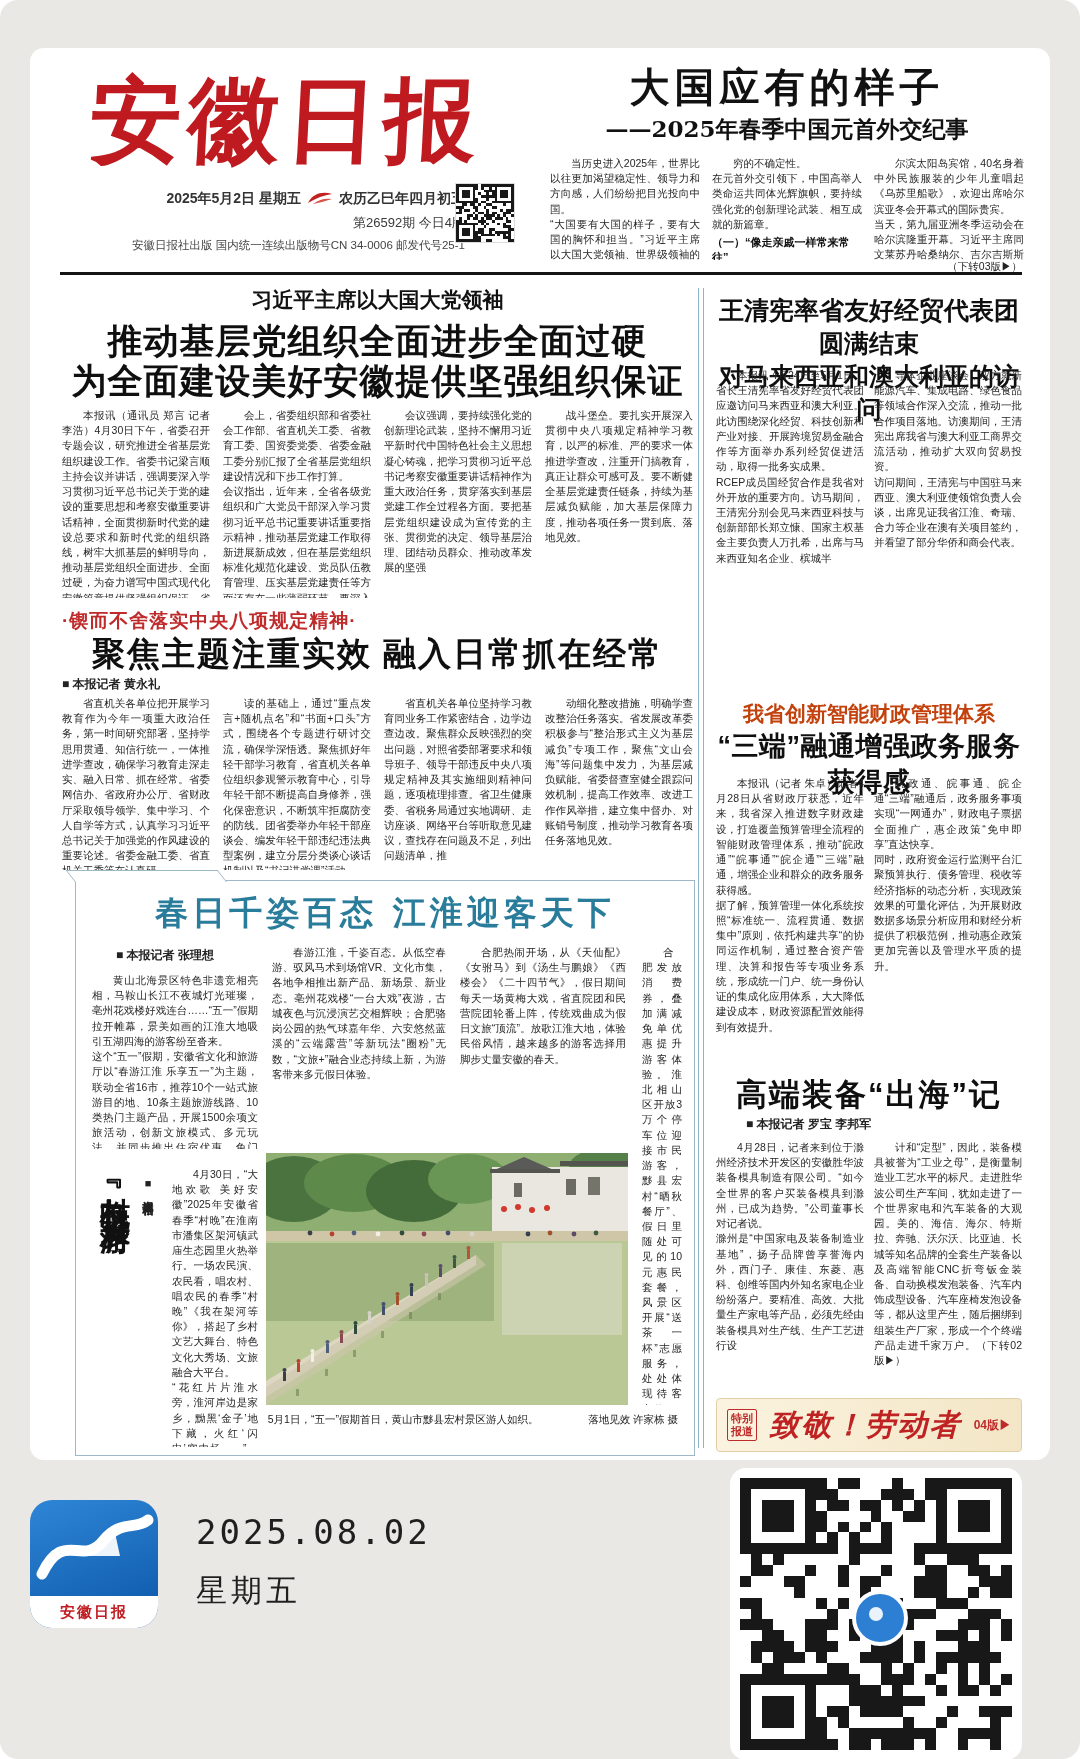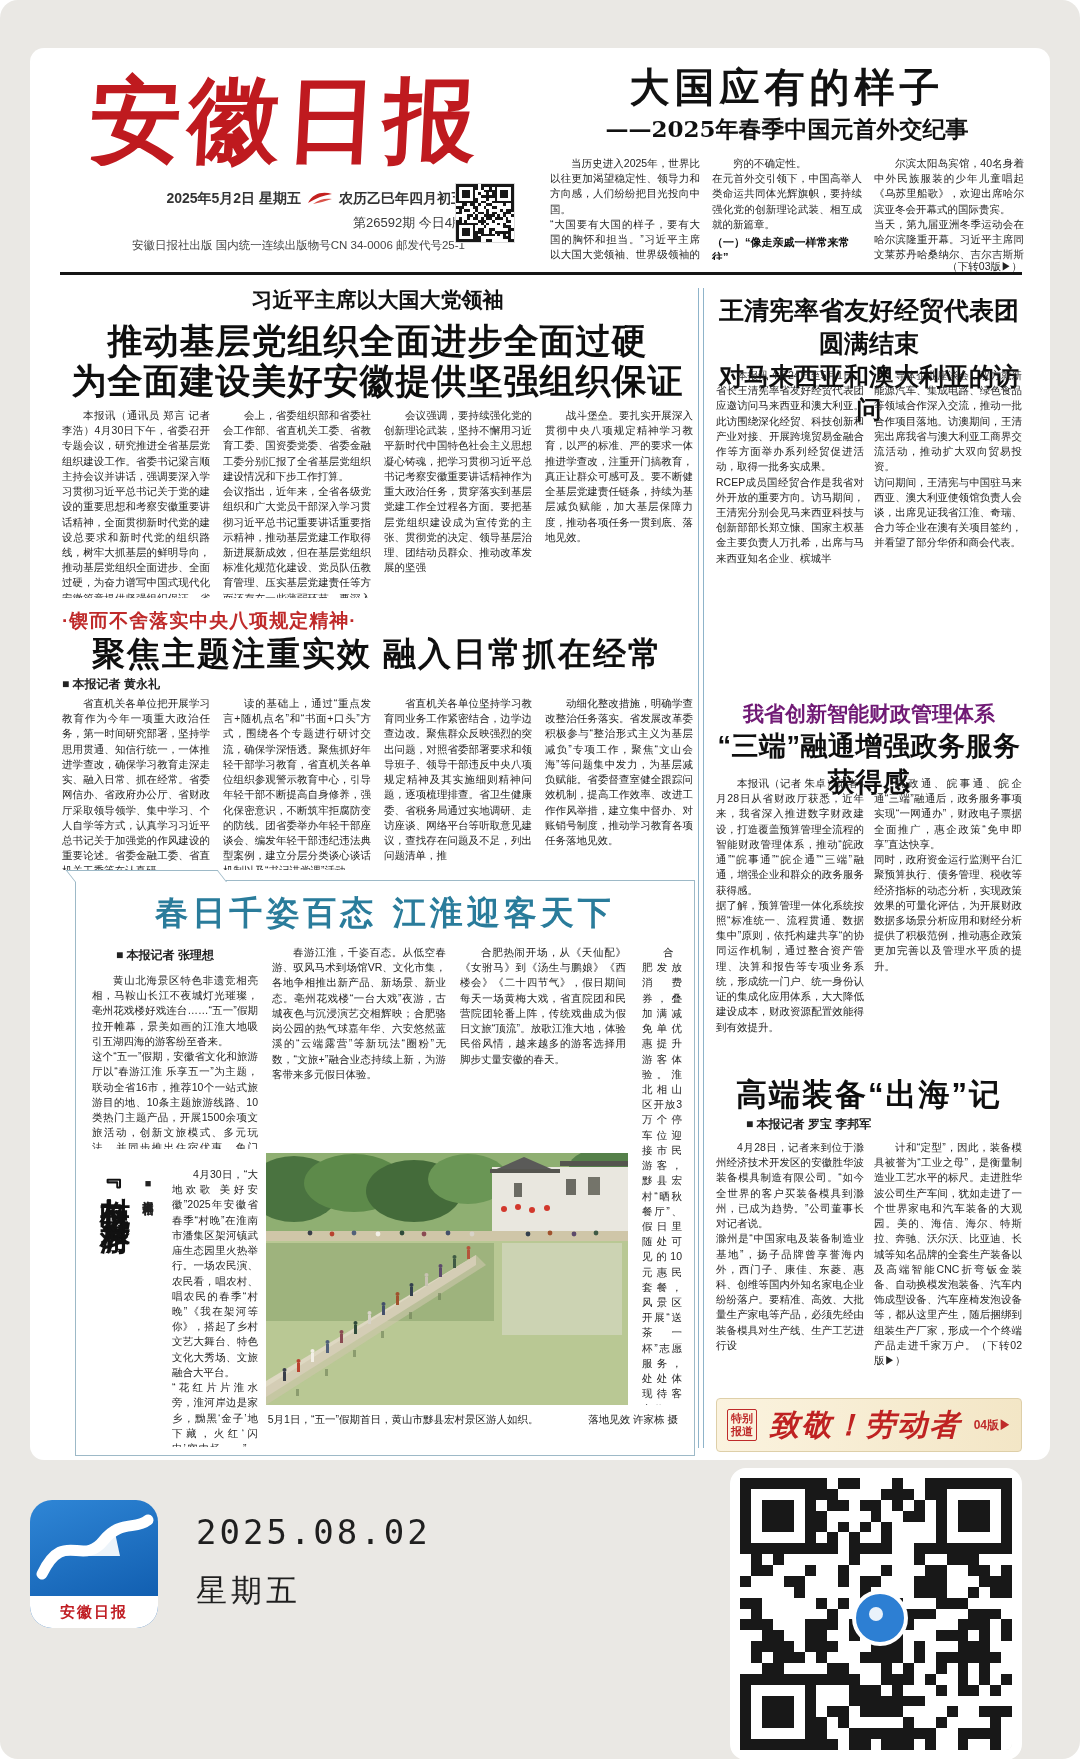--- a/index.html
+++ b/index.html
@@ -72,21 +72,21 @@
              font-weight:bold;color:#111;letter-spacing:4px;font-family:"DejaVu Serif","Liberation Serif",serif;}
   .sb-vbyline{position:absolute;left:64px;top:296px;height:170px;writing-mode:vertical-rl;font-size:11px;font-weight:bold;color:#222;}
   .sb-text{position:absolute;left:96px;top:286px;width:86px;height:280px;overflow:hidden;}
 
   
   .rc{left:686px;width:306px;}
   .visit-h{top:246px;text-align:center;font-size:25px;font-weight:bold;line-height:1.32;color:#0f0f0f;}
   .cols2{display:flex;gap:10px;overflow:hidden;}
   .cols2 .c{width:148px;overflow:hidden;}
   .visit-body{top:320px;height:296px;}
-  .fiscal-kicker{top:652px;text-align:center;font-size:21px;font-weight:bold;color:#701a75;}
+  .fiscal-kicker{top:652px;text-align:center;font-size:21px;font-weight:bold;color:#c2410c;}
   .fiscal-h{top:680px;text-align:center;font-size:27px;font-weight:bold;letter-spacing:0.5px;color:#0f0f0f;}
   .fiscal-body{top:728px;height:272px;}
   .equip-h{top:1026px;text-align:center;font-size:31px;font-weight:bold;letter-spacing:2px;color:#0f0f0f;}
   .equip-byline{top:1068px;left:716px;}
   .equip-body{top:1092px;height:248px;}
 
   .banner{top:1350px;height:54px;background:linear-gradient(90deg,#fbf3df,#f3e6c6);
           border:1px solid #decfa8;border-radius:4px;display:flex;align-items:center;padding:0 10px;box-sizing:border-box;}
   .banner-tag{font-size:11px;font-weight:bold;color:#bf2a2a;border:1px solid #bf2a2a;border-radius:2px;
               padding:2px 3px;line-height:1.15;text-align:center;white-space:pre-line;}

